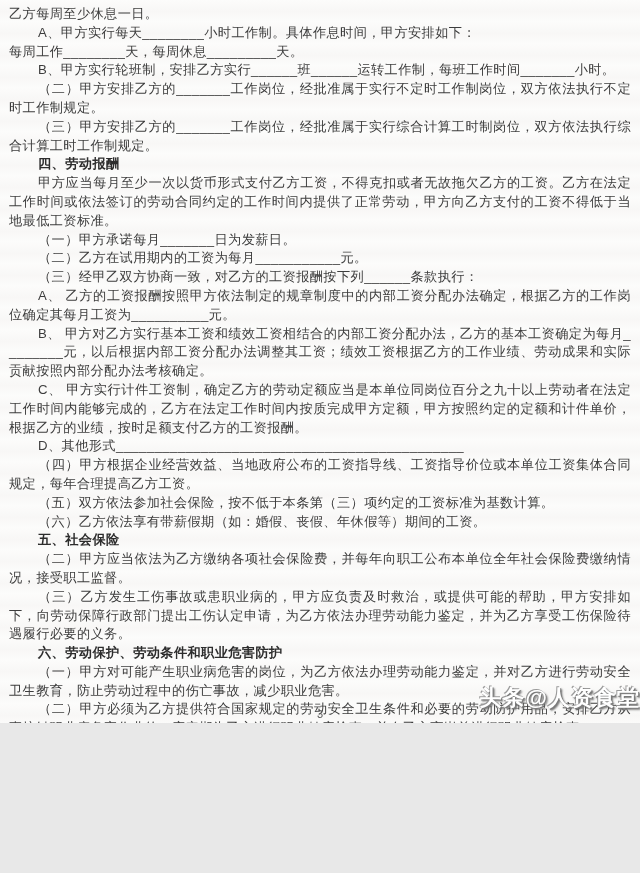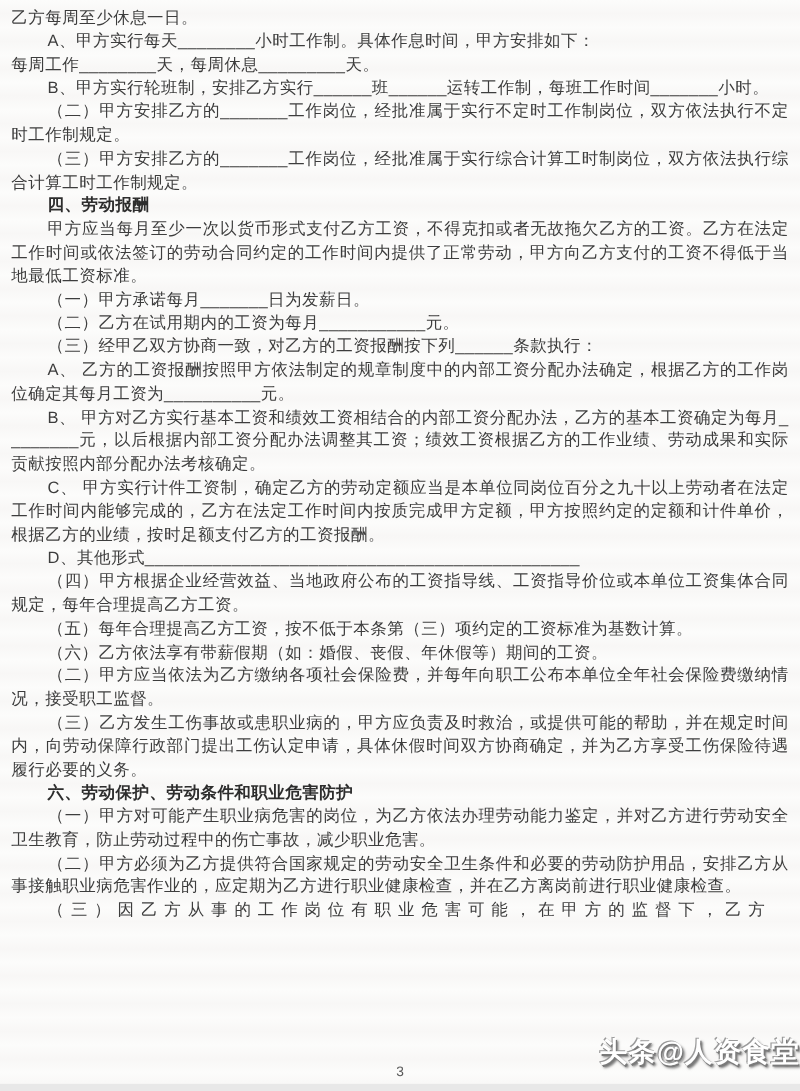--- a/index.html
+++ b/index.html
@@ -3,21 +3,21 @@
 <meta charset="utf-8">
 <style>
   html, body {
     margin: 0;
     padding: 0;
     background: #e8e8e8;
   }
   .page {
     position: relative;
     width: 640px;
-    height: 867px;
+    height: 723px;
     margin: 0 auto;
     background: #fcfbfa;
     background-image: repeating-linear-gradient(180deg,
       #fcfcfb 0px, #f8f7f6 11px, #fcfcfb 22px);
     overflow: hidden;
     font-family: "Liberation Sans", "DejaVu Sans", sans-serif;
     color: #3d3d3d;
   }
   .content {
     padding: 5px 9px 0 9px;
@@ -81,24 +81,25 @@
       <p class="para heading">四、劳动报酬</p>
       <p class="para indent">甲方应当每月至少一次以货币形式支付乙方工资，不得克扣或者无故拖欠乙方的工资。乙方在法定工作时间或依法签订的劳动合同约定的工作时间内提供了正常劳动，甲方向乙方支付的工资不得低于当地最低工资标准。</p>
       <p class="para indent">（一）甲方承诺每月_______日为发薪日。</p>
       <p class="para indent">（二）乙方在试用期内的工资为每月___________元。</p>
       <p class="para indent">（三）经甲乙双方协商一致，对乙方的工资报酬按下列______条款执行：</p>
       <p class="para indent">A、 乙方的工资报酬按照甲方依法制定的规章制度中的内部工资分配办法确定，根据乙方的工作岗位确定其每月工资为__________元。</p>
       <p class="para indent">B、 甲方对乙方实行基本工资和绩效工资相结合的内部工资分配办法，乙方的基本工资确定为每月________元，以后根据内部工资分配办法调整其工资；绩效工资根据乙方的工作业绩、劳动成果和实际贡献按照内部分配办法考核确定。</p>
       <p class="para indent">C、 甲方实行计件工资制，确定乙方的劳动定额应当是本单位同岗位百分之九十以上劳动者在法定工作时间内能够完成的，乙方在法定工作时间内按质完成甲方定额，甲方按照约定的定额和计件单价，根据乙方的业绩，按时足额支付乙方的工资报酬。</p>
       <p class="para indent">D、其他形式_____________________________________________</p>
       <p class="para indent">（四）甲方根据企业经营效益、当地政府公布的工资指导线、工资指导价位或本单位工资集体合同规定，每年合理提高乙方工资。</p>
-      <p class="para indent">（五）每年合理提高乙方工资，按不低于本条第（三）项约定的工资标准为基数计算。</p>
+      <p class="para indent">（五）双方依法参加社会保险，按不低于本条第（三）项约定的工资标准为基数计算。</p>
       <p class="para indent">（六）乙方依法享有带薪假期（如：婚假、丧假、年休假等）期间的工资。</p>
+      <p class="para heading">五、社会保险</p>
       <p class="para indent">（二）甲方应当依法为乙方缴纳各项社会保险费，并每年向职工公布本单位全年社会保险费缴纳情况，接受职工监督。</p>
-      <p class="para indent">（三）乙方发生工伤事故或患职业病的，甲方应负责及时救治，或提供可能的帮助，并在规定时间内，向劳动保障行政部门提出工伤认定申请，具体休假时间双方协商确定，并为乙方享受工伤保险待遇履行必要的义务。</p>
+      <p class="para indent">（三）乙方发生工伤事故或患职业病的，甲方应负责及时救治，或提供可能的帮助，甲方安排如下，向劳动保障行政部门提出工伤认定申请，为乙方依法办理劳动能力鉴定，并为乙方享受工伤保险待遇履行必要的义务。</p>
       <p class="para heading">六、劳动保护、劳动条件和职业危害防护</p>
       <p class="para indent">（一）甲方对可能产生职业病危害的岗位，为乙方依法办理劳动能力鉴定，并对乙方进行劳动安全卫生教育，防止劳动过程中的伤亡事故，减少职业危害。</p>
       <p class="para indent">（二）甲方必须为乙方提供符合国家规定的劳动安全卫生条件和必要的劳动防护用品，安排乙方从事接触职业病危害作业的，应定期为乙方进行职业健康检查，并在乙方离岗前进行职业健康检查。</p>
       <p class="para stretched">（三）因乙方从事的工作岗位有职业危害可能，在甲方的监督下，乙方</p>
     </div>
 
   <div class="page-number">3</div>
 
   <div class="watermark">头条@人资食堂</div>
 </div>

